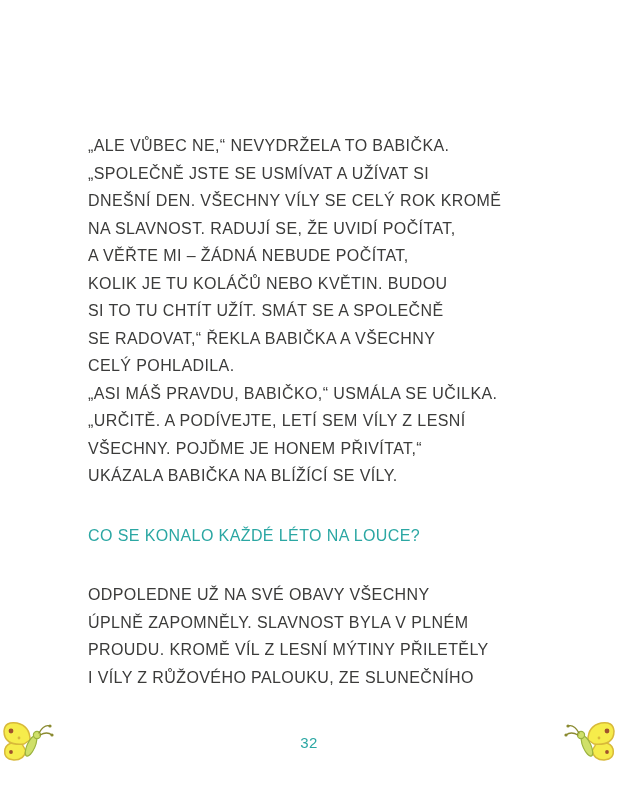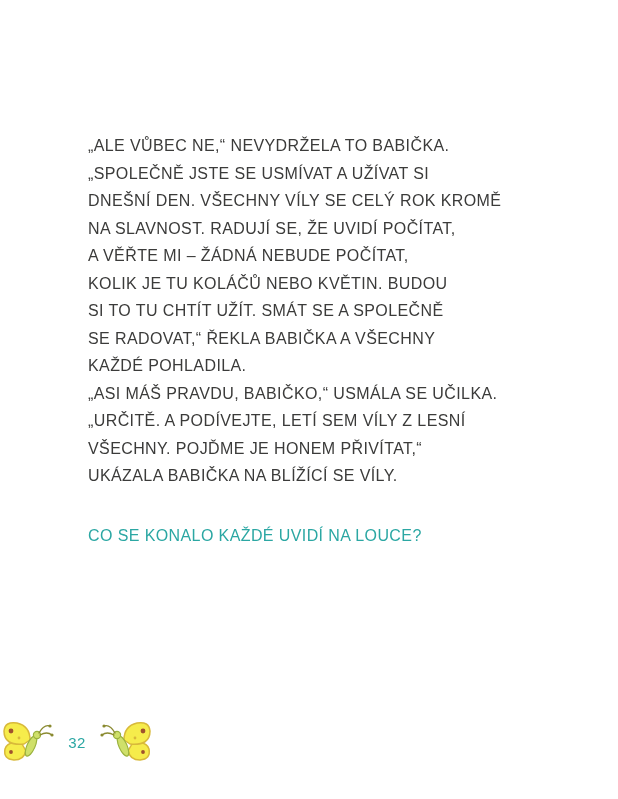--- a/index.html
+++ b/index.html
@@ -39,21 +39,21 @@
   .questions {
     color: var(--accent, #2ba7a3);
   }
   .footer {
     position: absolute;
     left: 0;
     right: 0;
     top: 712px;
     height: 60px;
     display: flex;
-    justify-content: flex-start;
+    justify-content: space-between;
     align-items: center;
     gap: 12px;
   }
   .page-number {
     color: var(--accent, #2ba7a3);
     font-size: 15px;
     letter-spacing: 0.5px;
     min-width: 22px;
     text-align: center;
   }
@@ -80,31 +80,37 @@
 
     <p class="para">
       <span class="line">„ALE VŮBEC NE,“ NEVYDRŽELA TO BABIČKA.</span>
       <span class="line">„SPOLEČNĚ JSTE SE USMÍVAT A UŽÍVAT SI</span>
       <span class="line">DNEŠNÍ DEN. VŠECHNY VÍLY SE CELÝ ROK KROMĚ</span>
       <span class="line">NA SLAVNOST. RADUJÍ SE, ŽE UVIDÍ POČÍTAT,</span>
       <span class="line">A VĚŘTE MI – ŽÁDNÁ NEBUDE POČÍTAT,</span>
       <span class="line">KOLIK JE TU KOLÁČŮ NEBO KVĚTIN. BUDOU</span>
       <span class="line">SI TO TU CHTÍT UŽÍT. SMÁT SE A SPOLEČNĚ</span>
       <span class="line">SE RADOVAT,“ ŘEKLA BABIČKA A VŠECHNY</span>
-      <span class="line">KAŽDÉ POHLADILA.</span>
+      <span class="line">CELÝ POHLADILA.</span>
       <span class="line">„ASI MÁŠ PRAVDU, BABIČKO,“ USMÁLA SE UČILKA.</span>
       <span class="line">„URČITĚ. A PODÍVEJTE, LETÍ SEM VÍLY Z LESNÍ</span>
       <span class="line">VŠECHNY. POJĎME JE HONEM PŘIVÍTAT,“</span>
       <span class="line">UKÁZALA BABIČKA NA BLÍŽÍCÍ SE VÍLY.</span>
     </p>
 
     <p class="para questions">
-      <span class="line">CO SE KONALO KAŽDÉ UVIDÍ NA LOUCE?</span>
+      <span class="line">CO SE KONALO KAŽDÉ LÉTO NA LOUCE?</span>
     </p>
 
+    <p class="para">
+      <span class="line">ODPOLEDNE UŽ NA SVÉ OBAVY VŠECHNY</span>
+      <span class="line">ÚPLNĚ ZAPOMNĚLY. SLAVNOST BYLA V PLNÉM</span>
+      <span class="line">PROUDU. KROMĚ VÍL Z LESNÍ MÝTINY PŘILETĚLY</span>
+      <span class="line">I VÍLY Z RŮŽOVÉHO PALOUKU, ZE SLUNEČNÍHO</span>
+    </p>
 
   </div>
 
   <div class="footer">
 
     <span class="butterfly">
       <svg viewBox="0 0 54 48" xmlns="http://www.w3.org/2000/svg">
 
         <path d="M22 26 Q8 22 5 31 Q3 41 14 42 Q24 42 26 33 Z" fill="#f6ec4b" stroke="#d8b93a" stroke-width="1.5" stroke-linejoin="round"></path>
 

